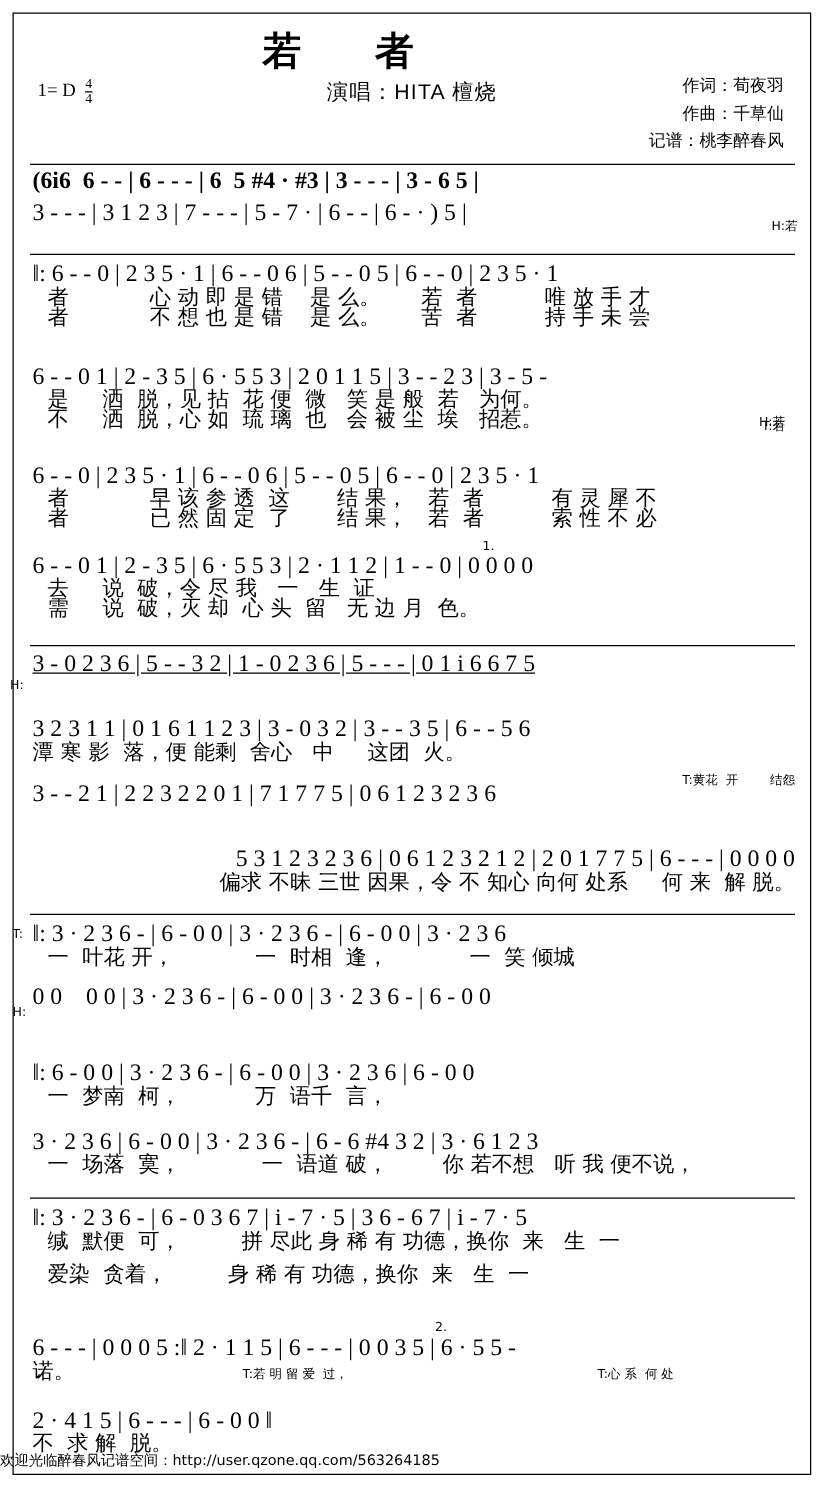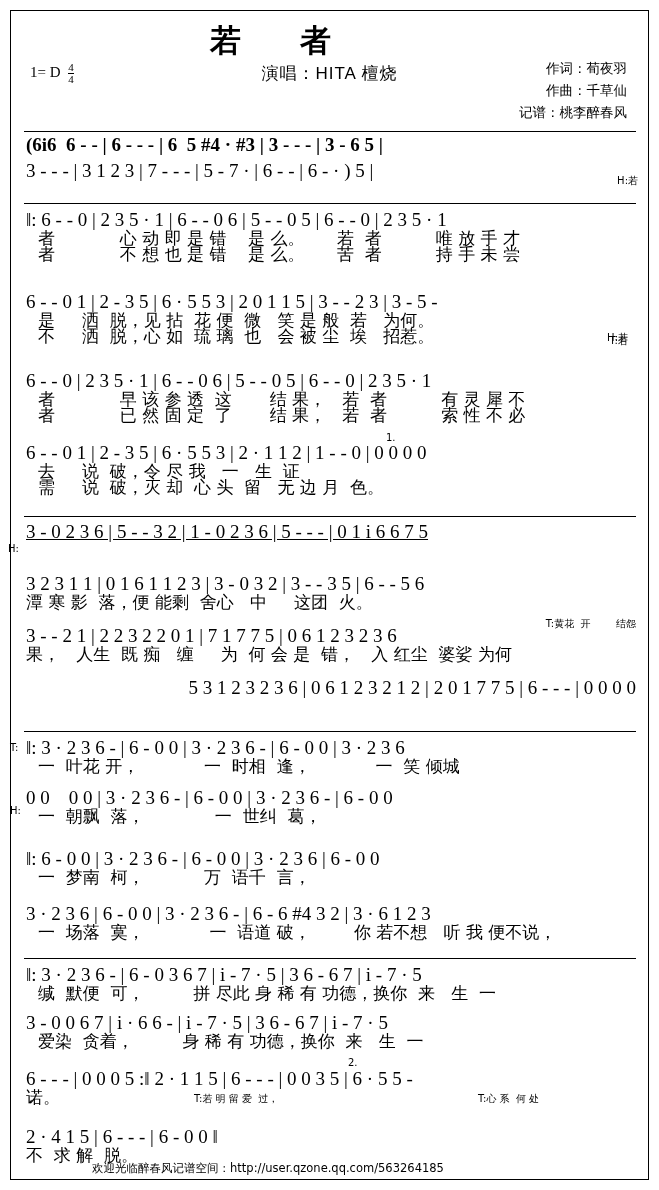--- a/index.html
+++ b/index.html
@@ -80,21 +80,21 @@
     letter-spacing:0px;
   }
   .lyr.idt{padding-left:12px;}
   .marker{
     font-family:"DejaVu Sans","Liberation Sans",sans-serif;
     font-size:10px;
     white-space:pre;
   }
   .footer{
     position:absolute;left:0;bottom:14px;width:536px;
-    text-align:center;
+    text-align:left;
     font-size:11.5px;
     font-family:"DejaVu Sans","Liberation Sans",sans-serif;
   }
   .hr{
     position:absolute;left:24px;width:612px;border-top:1px solid #000;
   }
 </style>
 </head>
 <body>
 
@@ -166,60 +166,58 @@
   </div>
 
   <div class="sys" style="top:573px;">
     <div class="notes">3 2 3 1 1 | 0 1 6 1 1 2 3 | 3 - 0 3 2 | 3 - - 3 5 | 6 - - 5 6</div>
     <div class="lyr">潭 寒 影  落，便 能剩  舍心   中     这团  火。</div>
     <div class="marker" style="position:absolute;right:0px;top:22px;margin-top:22px;">T:黄花  开        结怨</div>
   </div>
 
   <div class="sys" style="top:625px;">
     <div class="notes">3 - - 2 1 | 2 2 3 2 2 0 1 | 7 1 7 7 5 | 0 6 1 2 3 2 3 6</div>
-    <div class="lyr">果，   人生  既 痴   缠     为  何 会 是  错，   入 红尘  婆娑 为何</div>
   </div>
 
   <div class="sys" style="top:677px;text-align:right;">
     <div class="notes">5 3 1 2 3 2 3 6 | 0 6 1 2 3 2 1 2 | 2 0 1 7 7 5 | 6 - - - | 0 0 0 0</div>
+    <div class="lyr">偏求 不昧 三世 因果，令 不 知心 向何 处系     何 来  解 脱。</div>
   </div>
 
   <div class="hr" style="top:731px;"></div>
 
   <div class="sys" style="top:737px;">
     <div class="marker" style="position:absolute;left:-16px;top:5px;">T:</div>
     <div class="notes">‖: 3 · 2 3 6 - | 6 - 0 0 | 3 · 2 3 6 - | 6 - 0 0 | 3 · 2 3 6</div>
     <div class="lyr idt">一  叶花 开，            一  时相  逢，            一  笑 倾城</div>
   </div>
 
   <div class="sys" style="top:787px;">
     <div class="notes">0 0    0 0 | 3 · 2 3 6 - | 6 - 0 0 | 3 · 2 3 6 - | 6 - 0 0</div>
     <div class="marker" style="position:absolute;left:-16px;top:18px;">H:</div>
-    <div class="lyr idt">一  朝飘  落，             一  世纠  葛，</div>
   </div>
 
   <div class="sys" style="top:848px;">
     <div class="notes">‖: 6 - 0 0 | 3 · 2 3 6 - | 6 - 0 0 | 3 · 2 3 6 | 6 - 0 0</div>
     <div class="lyr idt">一  梦南  柯，           万  语千  言，</div>
   </div>
 
   <div class="sys" style="top:903px;">
     <div class="notes">3 · 2 3 6 | 6 - 0 0 | 3 · 2 3 6 - | 6 - 6 #4 3 2 | 3 · 6 1 2 3</div>
     <div class="lyr idt">一  场落  寞，            一  语道 破，        你 若不想   听 我 便不说，</div>
   </div>
 
   <div class="hr" style="top:958px;"></div>
 
   <div class="sys" style="top:964px;">
     <div class="notes">‖: 3 · 2 3 6 - | 6 - 0 3 6 7 | i - 7 · 5 | 3 6 - 6 7 | i - 7 · 5</div>
     <div class="lyr idt">缄  默便  可，         拼 尽此 身 稀 有 功德，换你  来   生  一</div>
   </div>
 
   <div class="sys" style="top:1012px;">
-    <div class="notes">3 - 0 0 6 7 | i · 6 6 - | i - 7 · 5 | 3 6 - 6 7 | i - 7 · 5</div>
     <div class="lyr idt">爱染  贪着，         身 稀 有 功德，换你  来   生  一</div>
   </div>
 
   <div class="sys" style="top:1068px;">
     <div class="marker" style="position:absolute;left:322px;top:-11px;">2.</div>
     <div class="notes">6 - - - | 0 0 0 5 :‖ 2 · 1 1 5 | 6 - - - | 0 0 3 5 | 6 · 5 5 -</div>
     <div class="lyr">诺。</div>
     <div class="marker" style="position:absolute;left:168px;top:24px;">T:若 明 留 爱  过，</div>
     <div class="marker" style="position:absolute;left:452px;top:24px;">T:心 系  何 处</div>
   </div>

